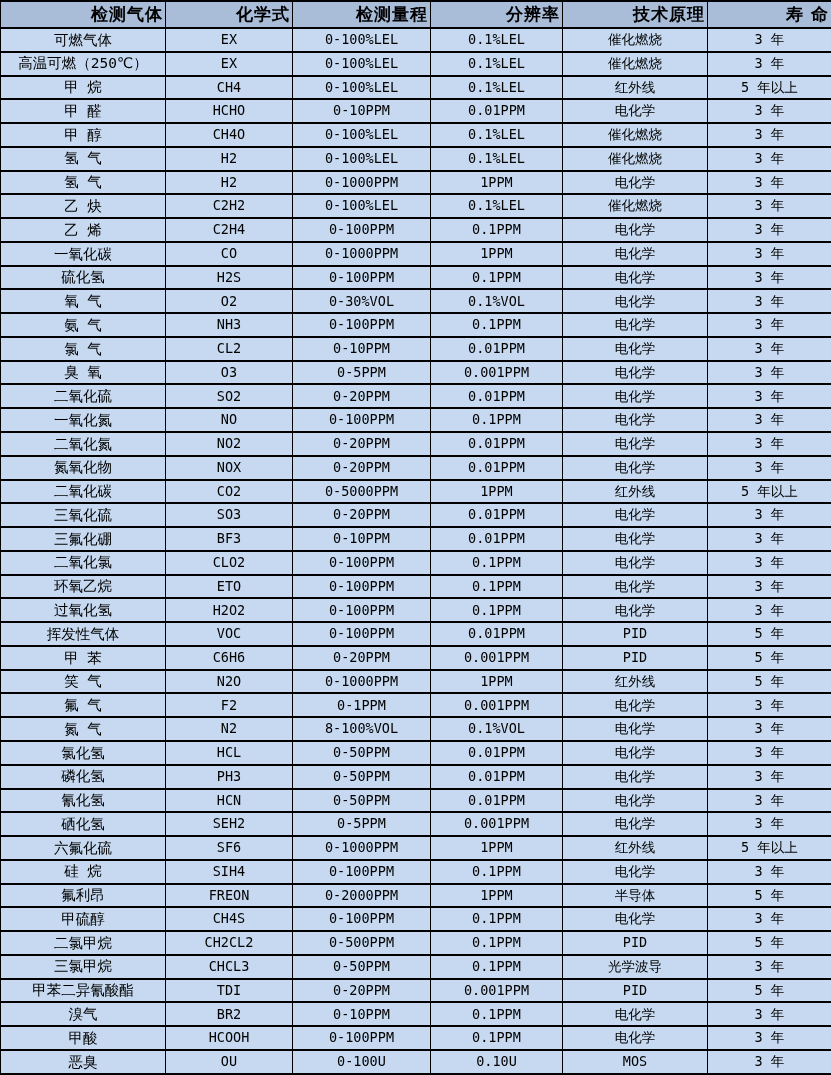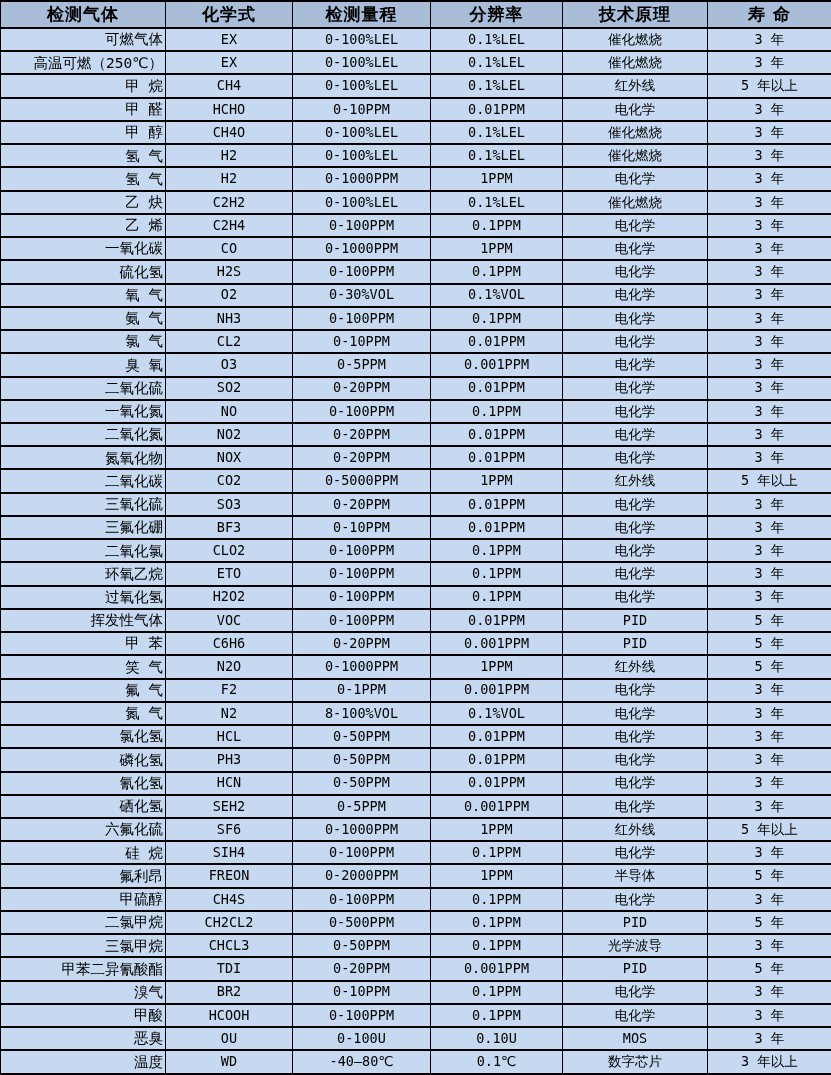--- a/index.html
+++ b/index.html
@@ -28,35 +28,36 @@
     overflow:hidden;
     white-space:nowrap;
   }
   th{
     background:var(--header-bg);
     font-size:17px;
     font-weight:bold;
     font-family:"DejaVu Sans","Liberation Sans",sans-serif;
     letter-spacing:1px;
     height:25px;
+    text-align:right;
   }
   td{
     background:var(--row-bg);
     font-size:13.5px;
     line-height:1;
   }
   
   col.c0{width:165px;}
   col.c1{width:127px;}
   col.c2{width:138px;}
   col.c3{width:132px;}
   col.c4{width:145px;}
   col.c5{width:124px;}
   
-  td:first-child{font-size:14.5px;text-align:right;}
+  td:first-child{font-size:14.5px;}
 </style>
 </head>
 <body>
 
 <table>
   <colgroup>
     <col class="c0">
       <col class="c1">
       <col class="c2">
       <col class="c3">
@@ -419,22 +420,14 @@
         <td>3 年</td>
       </tr>
       <tr>
         <td>恶臭</td>
         <td>OU</td>
         <td>0-100U</td>
         <td>0.10U</td>
         <td>MOS</td>
         <td>3 年</td>
       </tr>
-      <tr>
-        <td>温度</td>
-        <td>WD</td>
-        <td>-40—80℃</td>
-        <td>0.1℃</td>
-        <td>数字芯片</td>
-        <td>3 年以上</td>
-      </tr>
     </tbody>
 </table>
 
 </body></html>

